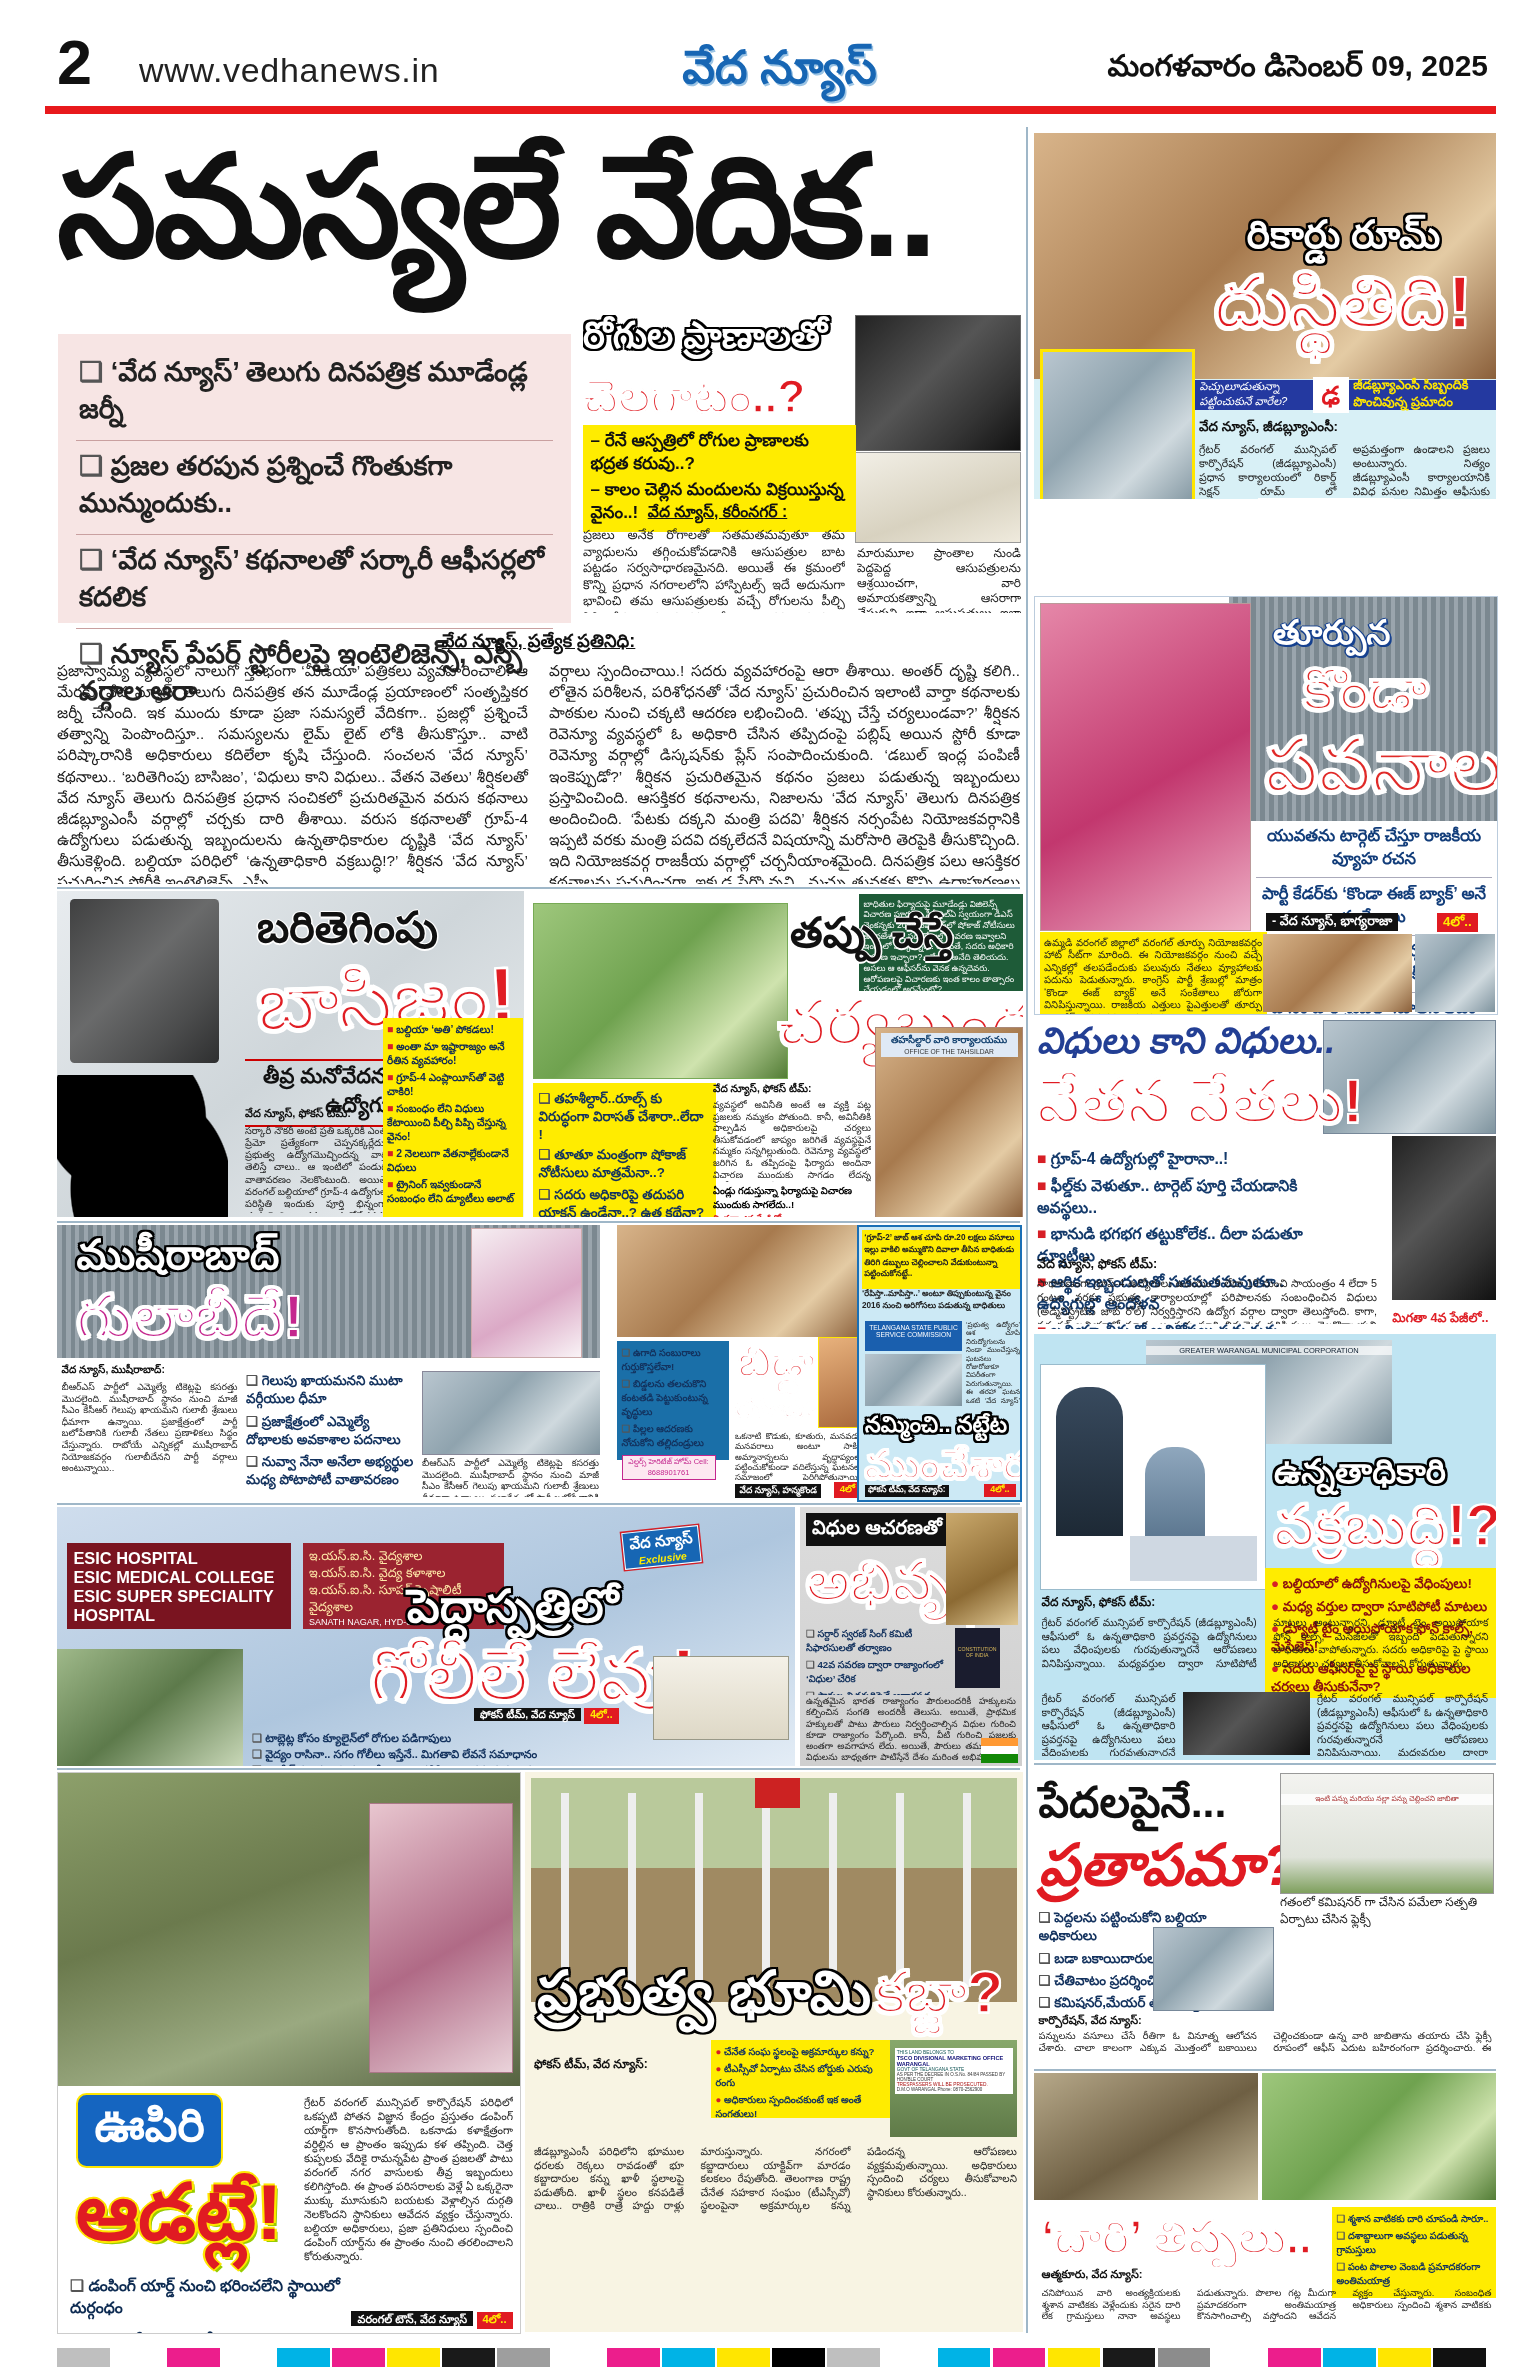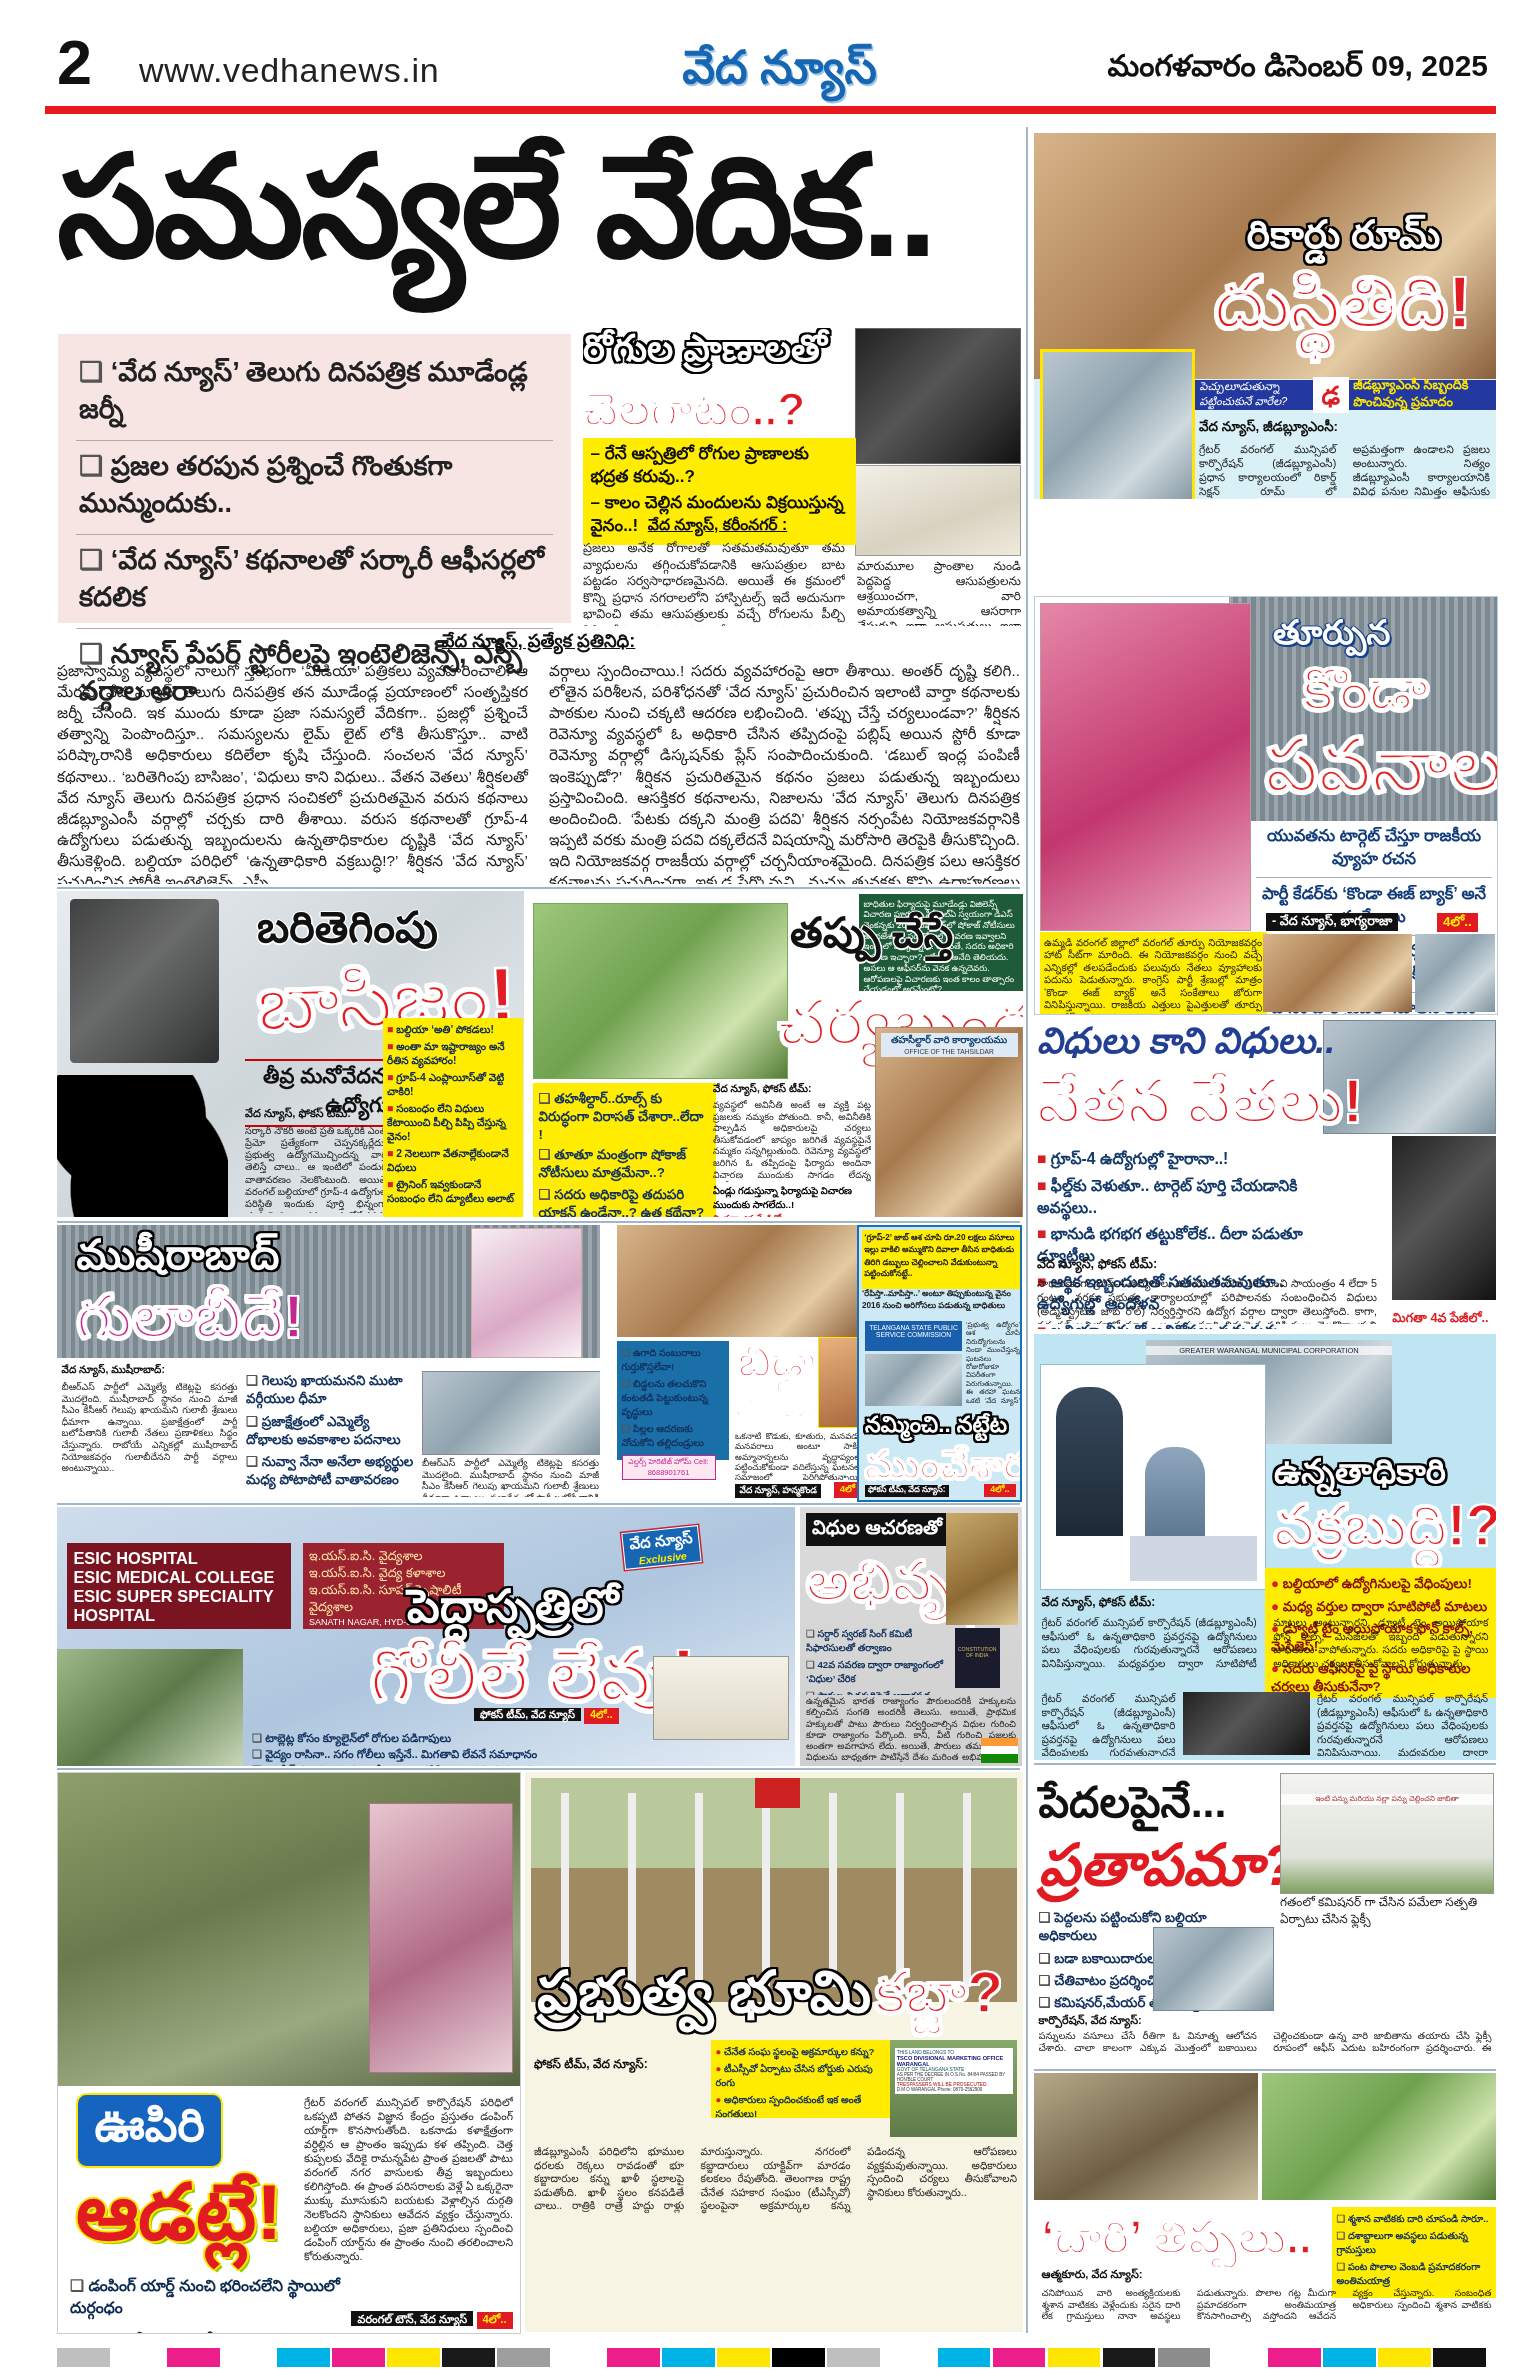--- a/index.html
+++ b/index.html
@@ -53,21 +53,21 @@
 
   <div class="abs" style="left:58px;top:334px;width:513px;height:289px;background:#f7e5e4;padding:13.4px 18px;box-sizing:border-box;">
     <div>
         <div class="li-box lead-li">‘వేద న్యూస్’ తెలుగు దినపత్రిక మూడేండ్ల జర్నీ</div>
         <div class="li-box lead-li">ప్రజల తరపున ప్రశ్నించే గొంతుకగా మున్ముందుకు..</div>
         <div class="li-box lead-li">‘వేద న్యూస్’ కథనాలతో సర్కారీ ఆఫీసర్లలో కదలిక</div>
         <div class="li-box lead-li">న్యూస్ పేపర్ స్టోరీలపై ఇంటెలిజెన్స్,  ఎస్బీ వర్గాల ఆరా</div>
       </div>
   </div>
 
-  <div class="abs cut" style="left:583px;top:328px;width:438px;height:298px;">
+  <div class="abs cut" style="left:583px;top:315px;width:438px;height:298px;">
     <div class="abs photo-dark" style="right:0;top:0;width:164px;height:134px;border:0.7px solid #666;"></div>
     <div class="abs" style="right:0;top:137px;width:164px;height:89px;background:linear-gradient(160deg,#f2efe6,#d8d2c0 60%,#efeadd);border:0.7px solid #999;"></div>
     <div class="abs ob cut" style="left:0;top:0;width:261px;font-size:37px;font-weight:bold;">రోగుల ప్రాణాలతో</div>
     <div class="abs ow cut" style="left:0;top:48px;width:261px;font-size:46px;font-weight:bold;color:#e01b22;margin-top:6px;">చెలగాటం..?</div>
     <div class="abs yellowbox" style="left:0;top:110px;width:258px;padding:6px 7.5px;">
       <div class="b" style="font-size:17px;color:#111;">– రేనే ఆస్పత్రిలో రోగుల ప్రాణాలకు భద్రత కరువు..?</div>
       <div class="b" style="font-size:17px;color:#111;margin-top:3px;">– కాలం చెల్లిన మందులను విక్రయిస్తున్న వైనం..!</div>
     </div>
     <div class="abs ctr byline" style="left:30px;top:188px;width:209px;font-size:15.7px;text-decoration:underline;">వేద న్యూస్, కరీంనగర్ :</div>
     <div class="abs jt cut" style="left:0;top:212px;width:262px;height:86px;font-size:12.7px;line-height:1.3;">ప్రజలు అనేక రోగాలతో సతమతమవుతూ తమ వ్యాధులను తగ్గించుకోవడానికి ఆసుపత్రుల బాట పట్టడం సర్వసాధారణమైనది. అయితే ఈ క్రమంలో కొన్ని ప్రధాన నగరాలలోని హాస్పిటల్స్ ఇదే అదునుగా భావించి తమ ఆసుపత్రులకు వచ్చే రోగులను పీల్చి పిప్పి చేస్తున్నారు. ఈ క్రమంలో చాలా అక్రమాలకు కూడా పాల్పడుతున్నారు. తాజాగా ఓ మహిళ రేనే హాస్పటల్ పై పలు ఆరోపణలు చేసింది. బాధిత మహిళ తెలిపిన వివరాల ప్రకారం.. కరీంనగర్ జిల్లా కేంద్రంలోని రేనే హాస్పటల్ కు 17జూలై 2025వ తేదీన ఓ మహిళ అనారోగ్యం చేసిందని హెల్త్ చెకప్ కు వెళ్లింది. డాక్టరు ఆమె ఆరోగ్యాన్ని..</div>

